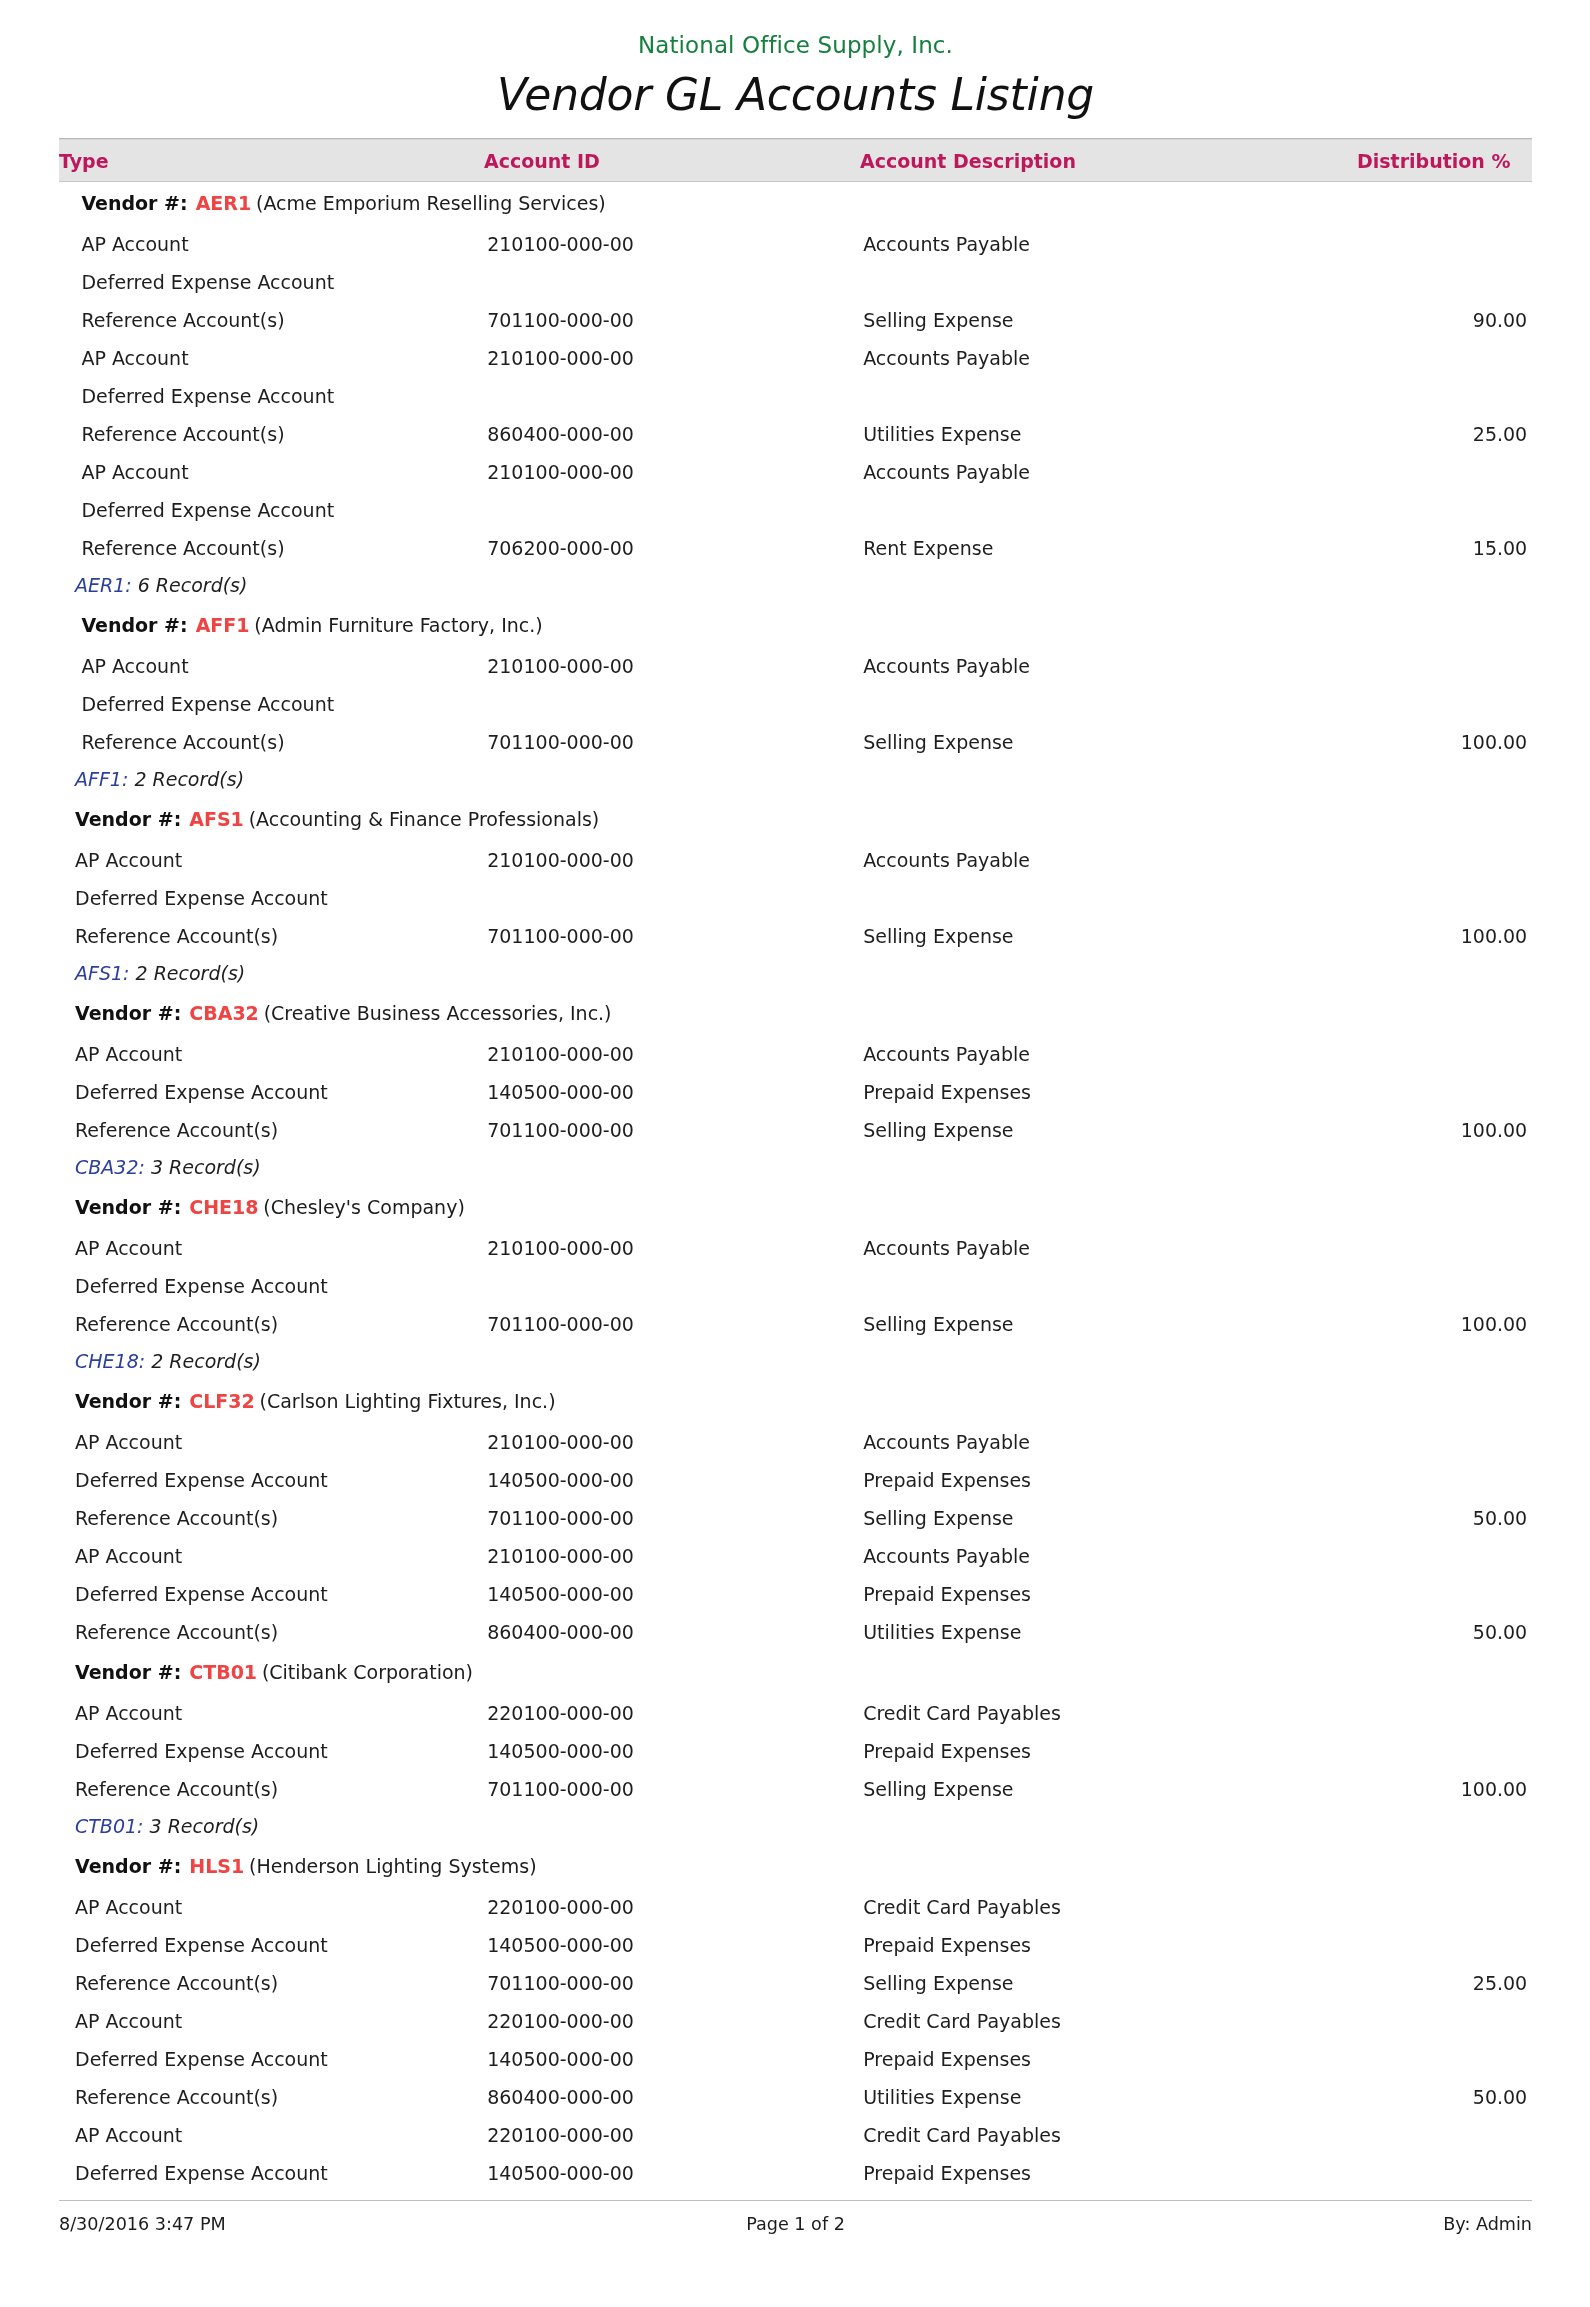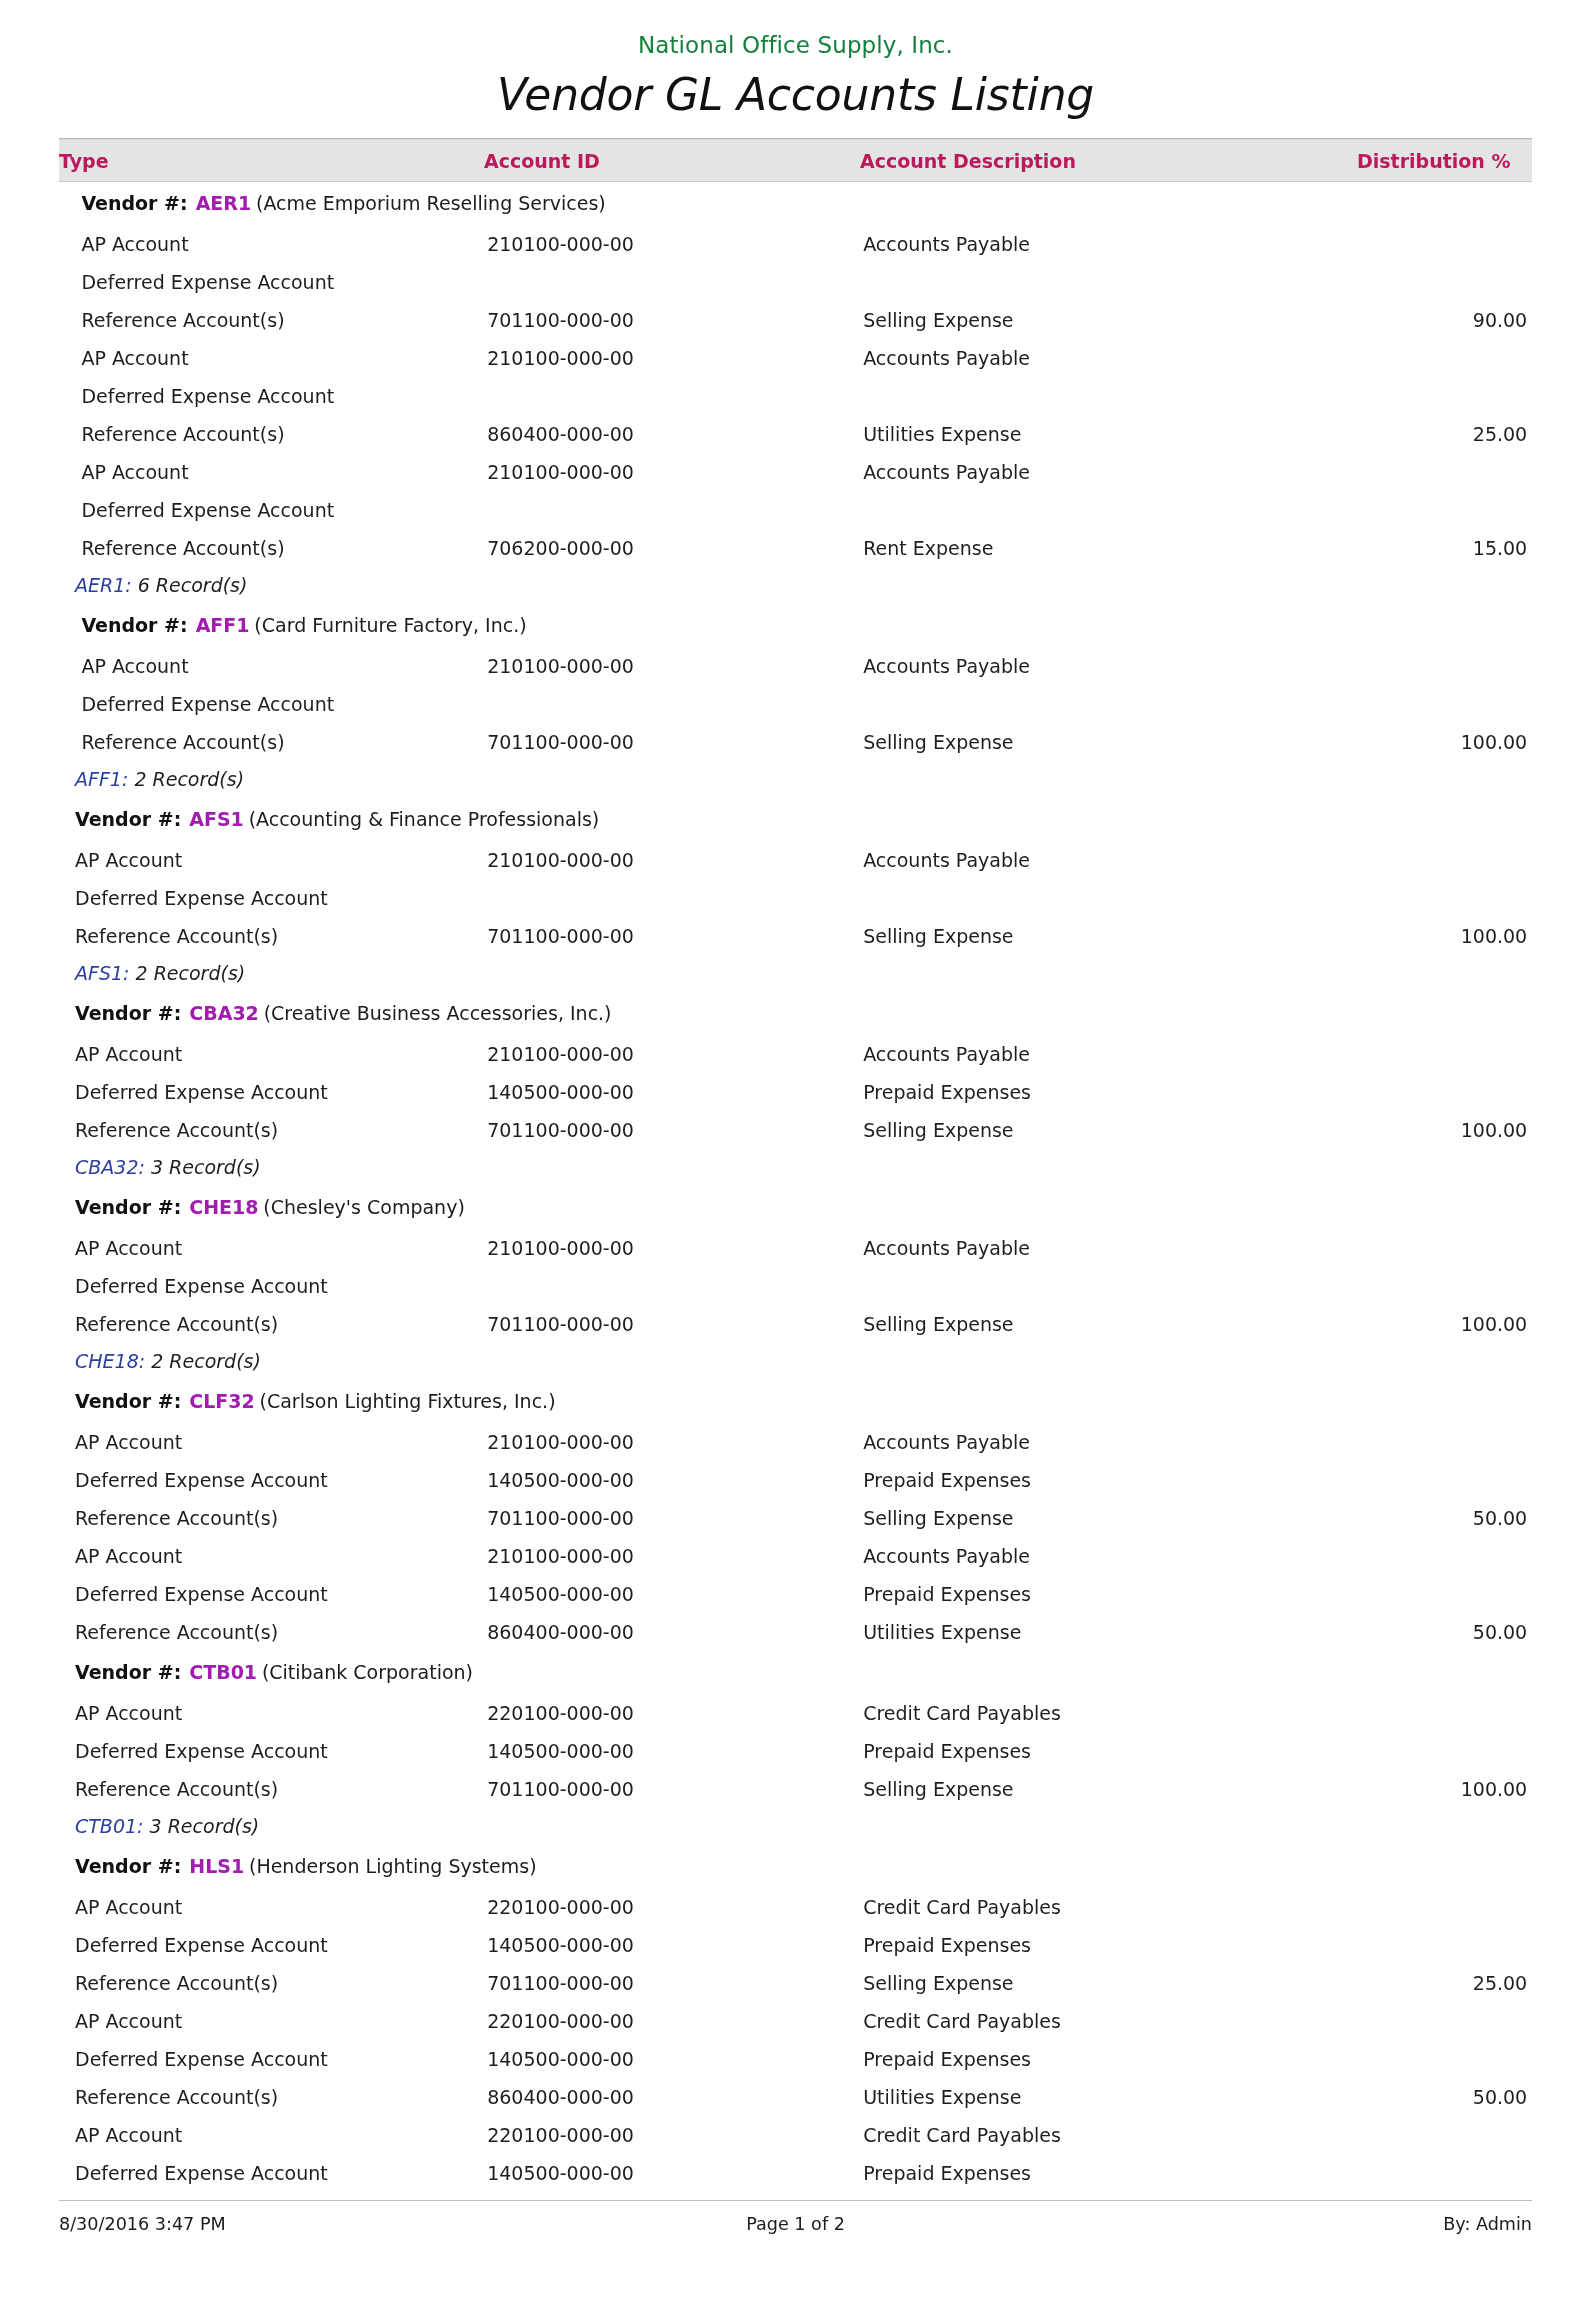--- a/index.html
+++ b/index.html
@@ -74,21 +74,21 @@
   td.type.indent { padding-left: 22.4px; }
   td.acct { padding-left: 3.2px; white-space: nowrap; }
   td.desc { padding-left: 3.2px; white-space: nowrap; }
   td.dist { text-align: right; padding-right: 4.8px; white-space: nowrap; }
 
   .vendor-label {
     font-weight: bold;
     color: #111111;
   }
   .vendor-id {
-    color: #a21caf;
+    color: #ef4444;
     font-weight: bold;
     margin-left: 8px;
   }
   .vendor-name {
     color: #1c1c1c;
     margin-left: 4.8px;
     text-align: center;
   }
   .total-text {
     font-style: italic;
@@ -192,21 +192,21 @@
         <tr class="row">
           <td class="type indent">Reference Account(s)</td>
           <td class="acct">706200-000-00</td>
           <td class="desc">Rent Expense</td>
           <td class="dist">15.00</td>
         </tr>
         <tr class="total">
           <td colspan="4" class="total-text"><span>AER1:</span><span class="rec"> 6 Record(s)</span></td>
         </tr>
         <tr class="vendor">
-          <td colspan="4" class="type indent"><span class="vendor-label">Vendor #:</span><span class="vendor-id">AFF1</span><span class="vendor-name">(Card Furniture Factory, Inc.)</span></td>
+          <td colspan="4" class="type indent"><span class="vendor-label">Vendor #:</span><span class="vendor-id">AFF1</span><span class="vendor-name">(Admin Furniture Factory, Inc.)</span></td>
         </tr>
         <tr class="row">
           <td class="type indent">AP Account</td>
           <td class="acct">210100-000-00</td>
           <td class="desc">Accounts Payable</td>
           <td class="dist"></td>
         </tr>
         <tr class="row">
           <td class="type indent">Deferred Expense Account</td>
           <td class="acct"></td>

